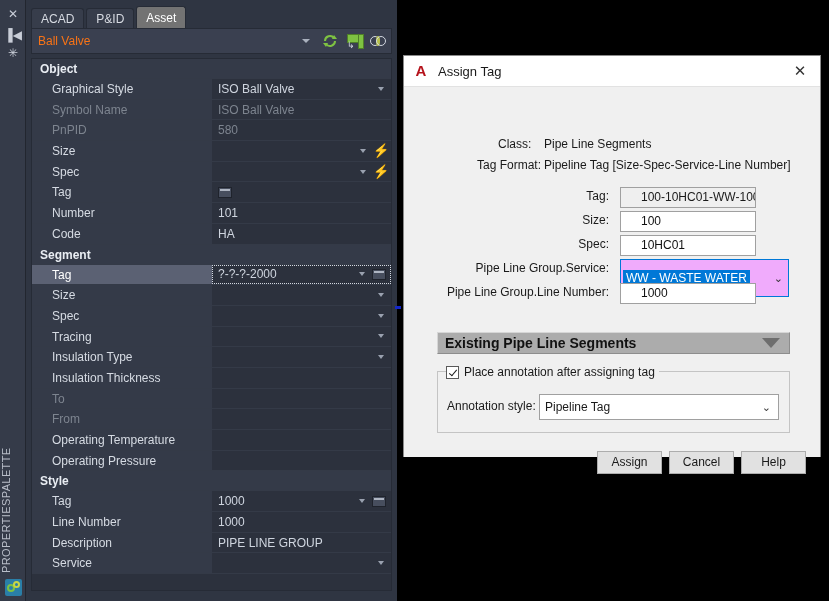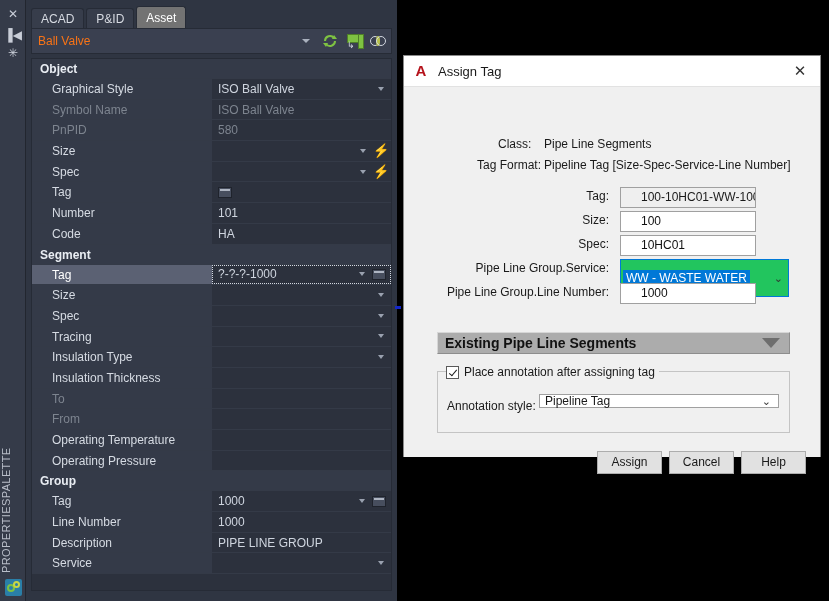--- a/index.html
+++ b/index.html
@@ -365,21 +365,21 @@
     white-space: nowrap;
     overflow: hidden;
   }
   .field-input.readonly { background: #efefef; color: #1a1a1a; }
   .field-select {
     position: absolute;
     left: 216px;
     top: 0;
     width: 169px;
     height: 38px;
-    background: #22c55e;
+    background: #f0abfc;
     border: 1px solid #0078d7;
     box-sizing: border-box;
     display: flex;
     align-items: center;
   }
   .field-select .sel-text {
     background: #0078d7;
     color: #ffffff;
     font-size: 12px;
     line-height: 17px;
@@ -474,21 +474,21 @@
   #anno-style-label {
     position: absolute;
     left: 9px; top: 27px;
     font-size: 12px;
     color: #1a1a1a;
   }
   #anno-style-select {
     position: absolute;
     left: 101px; top: 22px;
     width: 240px;
-    height: 14px;
+    height: 26px;
     background: #ffffff;
     border: 1px solid #a0a0a0;
     box-sizing: border-box;
     display: flex;
     align-items: center;
     cursor: pointer;
   }
   #anno-style-value {
     flex: 1;
     padding-left: 5px;
@@ -626,21 +626,21 @@
           <div class="cell-value">
             <span class="val-text">HA</span>
           </div>
         </div>
         <div class="grid-row group-header">
           <div class="cell-label">Segment</div>
         </div>
         <div class="grid-row selected">
           <div class="cell-label">Tag</div>
           <div class="cell-value">
-            <span class="val-text">?-?-?-1000</span>
+            <span class="val-text">?-?-?-2000</span>
             <span class="mini-caret"></span>
             <span class="dlg-btn"></span>
           </div>
         </div>
         <div class="grid-row">
           <div class="cell-label">Size</div>
           <div class="cell-value">
             <span class="val-text"></span>
             <span class="mini-caret"></span>
           </div>
@@ -690,21 +690,21 @@
             <span class="val-text"></span>
           </div>
         </div>
         <div class="grid-row">
           <div class="cell-label">Operating Pressure</div>
           <div class="cell-value">
             <span class="val-text"></span>
           </div>
         </div>
         <div class="grid-row group-header">
-          <div class="cell-label">Group</div>
+          <div class="cell-label">Style</div>
         </div>
         <div class="grid-row">
           <div class="cell-label">Tag</div>
           <div class="cell-value">
             <span class="val-text">1000</span>
             <span class="mini-caret"></span>
             <span class="dlg-btn"></span>
           </div>
         </div>
         <div class="grid-row">

